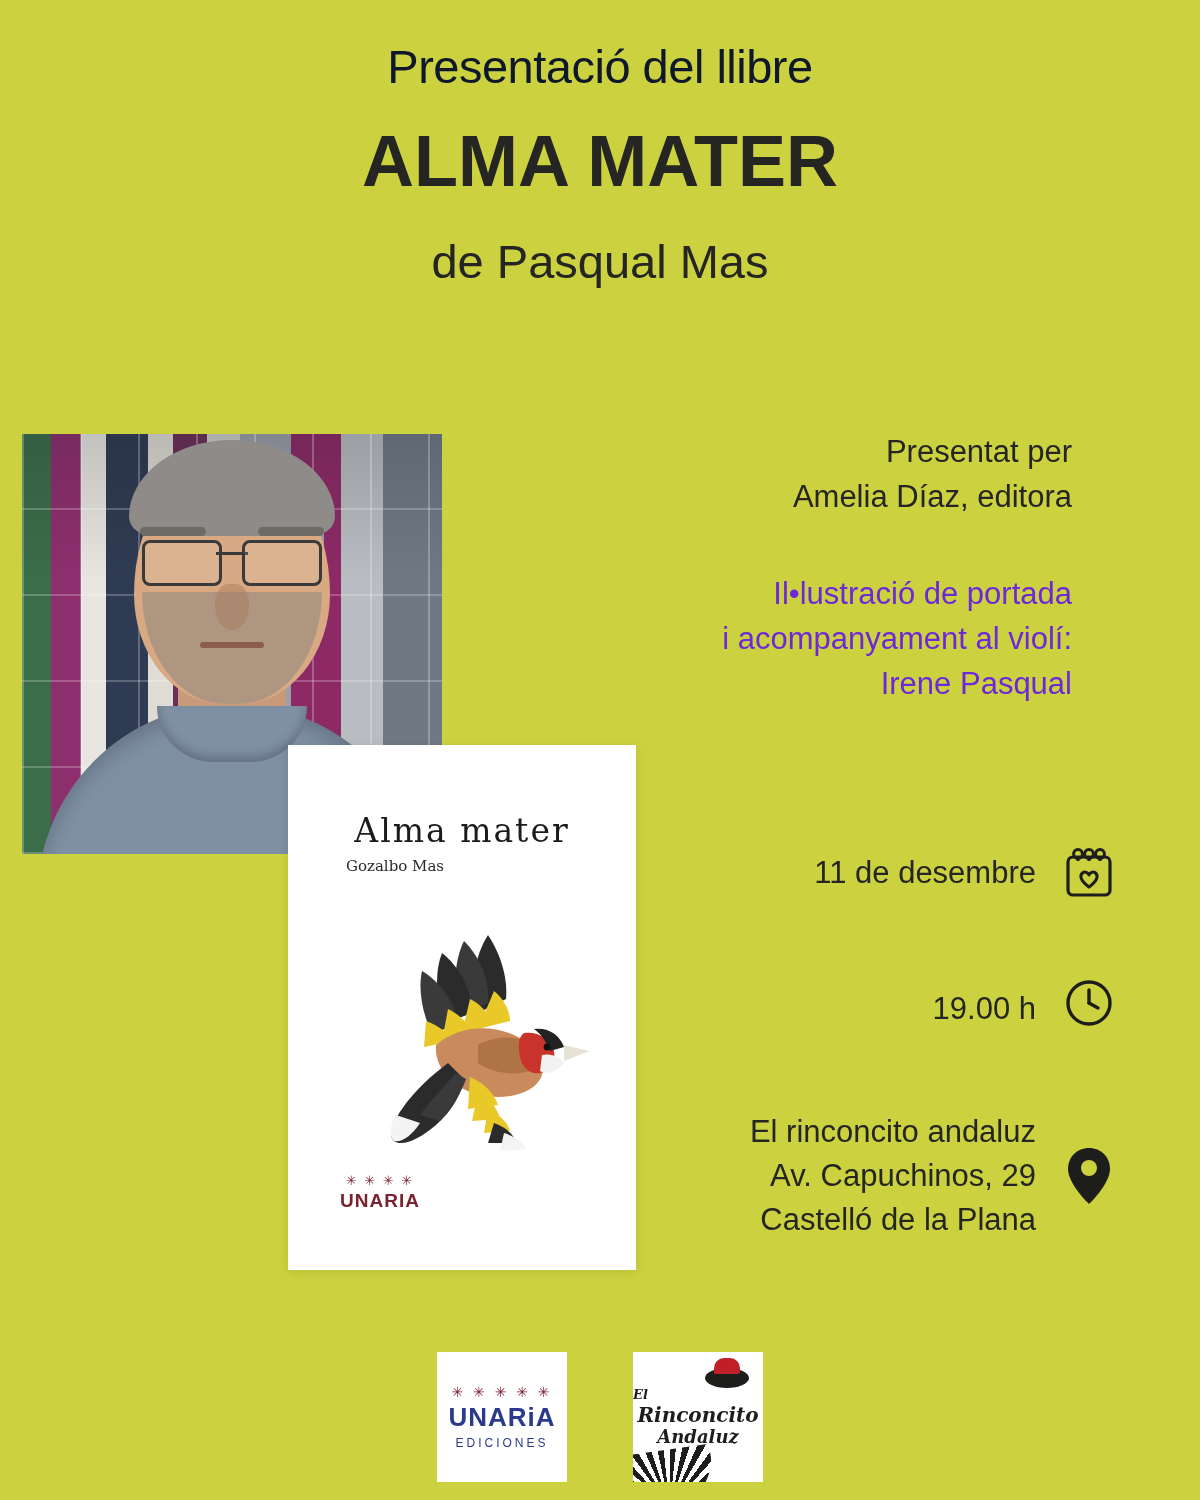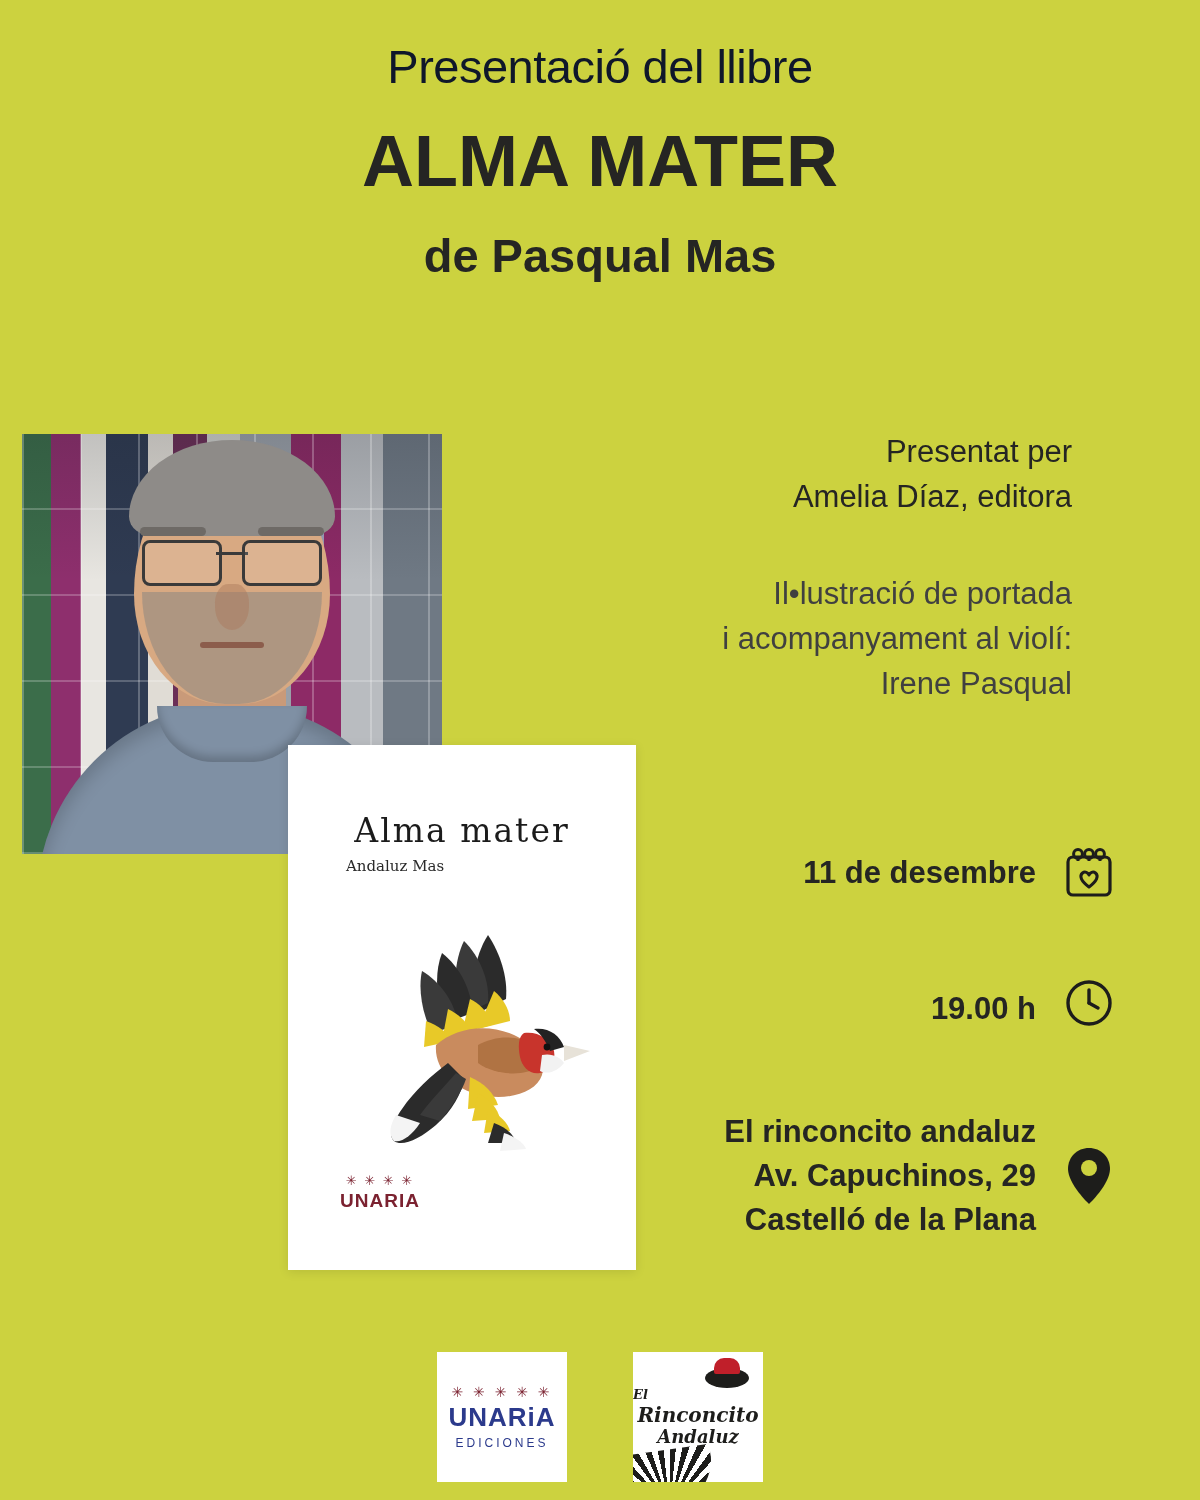--- a/index.html
+++ b/index.html
@@ -31,22 +31,22 @@
   .header-title {
     font-size: 72px;
     font-weight: bold;
     letter-spacing: 0px;
     line-height: 1.25;
     margin-top: 22px;
     color: #252523;
   }
   .header-author {
     font-size: 47px;
-    font-weight: bold;
-    margin-top: 22px;
+    font-weight: normal;
+    margin-top: 28px;
     color: #252523;
     text-align: center;
   }
 
   
   .photo {
     position: absolute;
     left: 22px;
     top: 434px;
     width: 420px;
@@ -276,30 +276,29 @@
   .block-presenter {
     font-size: 31px;
     line-height: 1.45;
     color: #252523;
     padding-right: 48px;
   }
   .block-illustration {
     margin-top: 52px;
     font-size: 31px;
     line-height: 1.45;
-    color: #404040;
+    color: #6d28d9;
     padding-right: 48px;
   }
 
   .info-row {
     display: flex;
     align-items: center;
     justify-content: flex-end;
     gap: 22px;
-    font-weight: bold;
   }
   .info-row .txt {
     font-size: 31px;
     line-height: 1.42;
     color: #252523;
     text-align: right;
   }
   .info-row .ico {
     width: 62px;
     display: flex;
@@ -421,21 +420,21 @@
   <div class="brow r"></div>
   <div class="glasses">
     <span class="lens l"></span>
     <span class="bridge"></span>
     <span class="lens r"></span>
   </div>
 </div>
 
 <div class="book">
   <div class="book-title">Alma mater</div>
-  <div class="book-author">Andaluz Mas</div>
+  <div class="book-author">Gozalbo Mas</div>
 
   <svg class="bird" viewBox="0 0 280 280" aria-hidden="true">
 
     <g transform="translate(10,0)">
       <path d="M150 40 C162 58 170 82 168 104 L140 118 C132 92 136 62 150 40 Z" fill="#2b2b2b"></path>
       <path d="M126 46 C142 62 152 86 150 108 L124 120 C114 96 116 66 126 46 Z" fill="#3a3a3a"></path>
       <path d="M104 58 C122 72 134 96 134 118 L108 128 C98 106 96 78 104 58 Z" fill="#2b2b2b"></path>
       <path d="M84 76 C104 88 118 110 120 130 L94 138 C84 118 80 94 84 76 Z" fill="#3a3a3a"></path>
       <path d="M156 96 C166 104 172 116 172 126 L140 134 Z" fill="#e8c928"></path>
       <path d="M132 104 C144 110 152 120 154 130 L124 138 Z" fill="#e8c928"></path>

